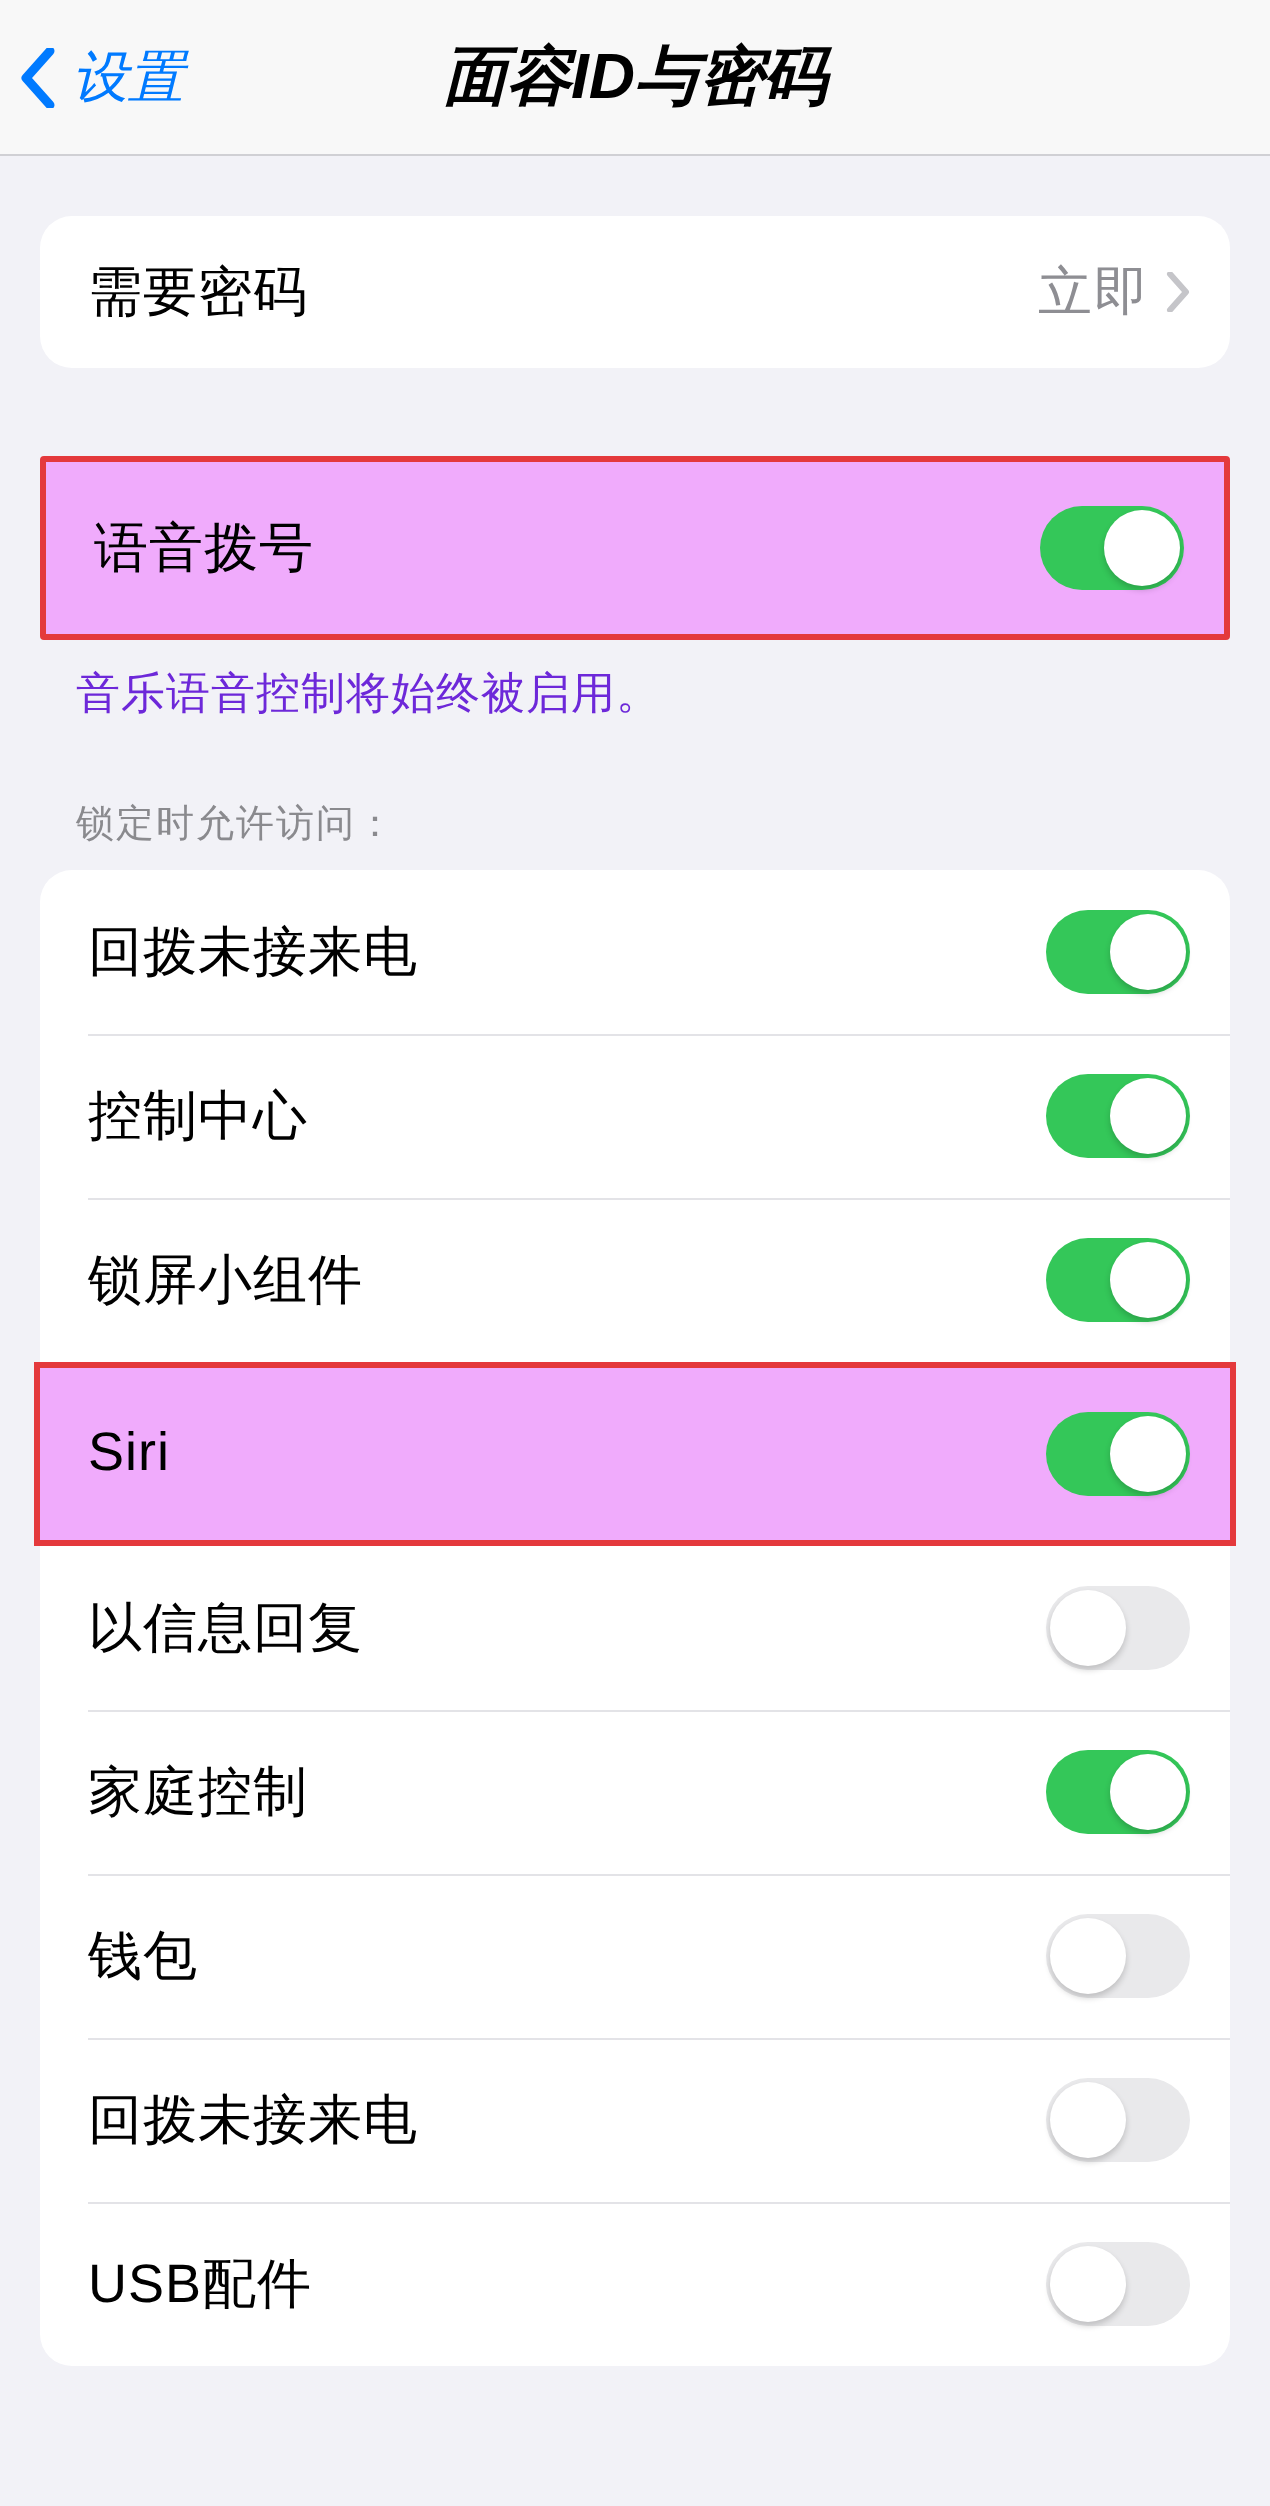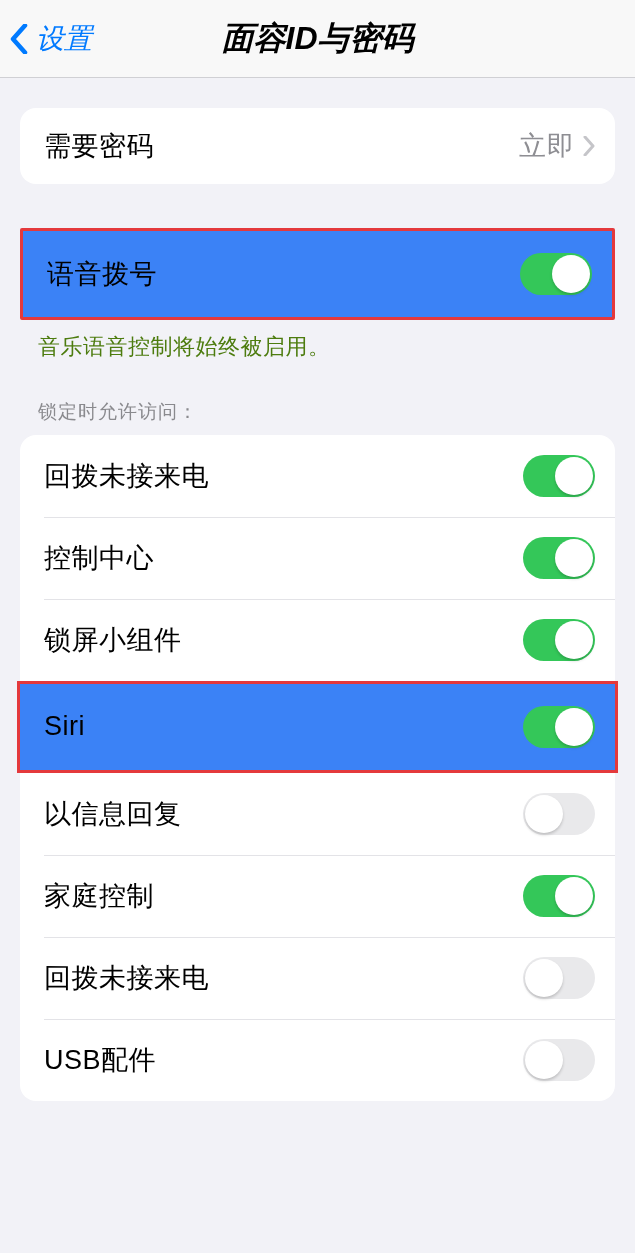--- a/index.html
+++ b/index.html
@@ -117,36 +117,36 @@
       box-shadow: 0 2px 3px rgba(0,0,0,0.18);
     }
     .toggle.on .toggle-knob {
       right: 2px;
     }
     .toggle.off .toggle-knob {
       left: 2px;
     }
     .footer-text {
       font-size: 22px;
-      color: #4d7c0f;
+      color: #6d28d9;
       padding: 12px 38px 0 38px;
       line-height: 1.4;
       letter-spacing: 0.5px;
     }
     .header-text {
       font-size: 19px;
       color: #8a8a8e;
       padding: 0 38px 10px 38px;
       letter-spacing: 1px;
     }
     .highlight-box {
       border: 3px solid #e4393c;
       border-radius: 2px;
       margin: 0 20px;
-      background: #3b82f6;
+      background: #f0abfc;
     }
     .highlight-box .row {
       padding: 22px 20px 22px 24px;
     }
     .group-top-rounded {
       border-radius: 16px 16px 0 0;
     }
   </style>
 </head>
 <body>
@@ -228,20 +228,26 @@
               <div class="toggle-knob"></div>
             </div>
           </div>
           <div class="row">
             <span class="row-label">家庭控制</span>
             <div class="toggle on">
               <div class="toggle-knob"></div>
             </div>
           </div>
           <div class="row">
+            <span class="row-label">钱包</span>
+            <div class="toggle off">
+              <div class="toggle-knob"></div>
+            </div>
+          </div>
+          <div class="row">
             <span class="row-label">回拨未接来电</span>
             <div class="toggle off">
               <div class="toggle-knob"></div>
             </div>
           </div>
           <div class="row">
             <span class="row-label">USB配件</span>
             <div class="toggle off">
               <div class="toggle-knob"></div>
             </div>

